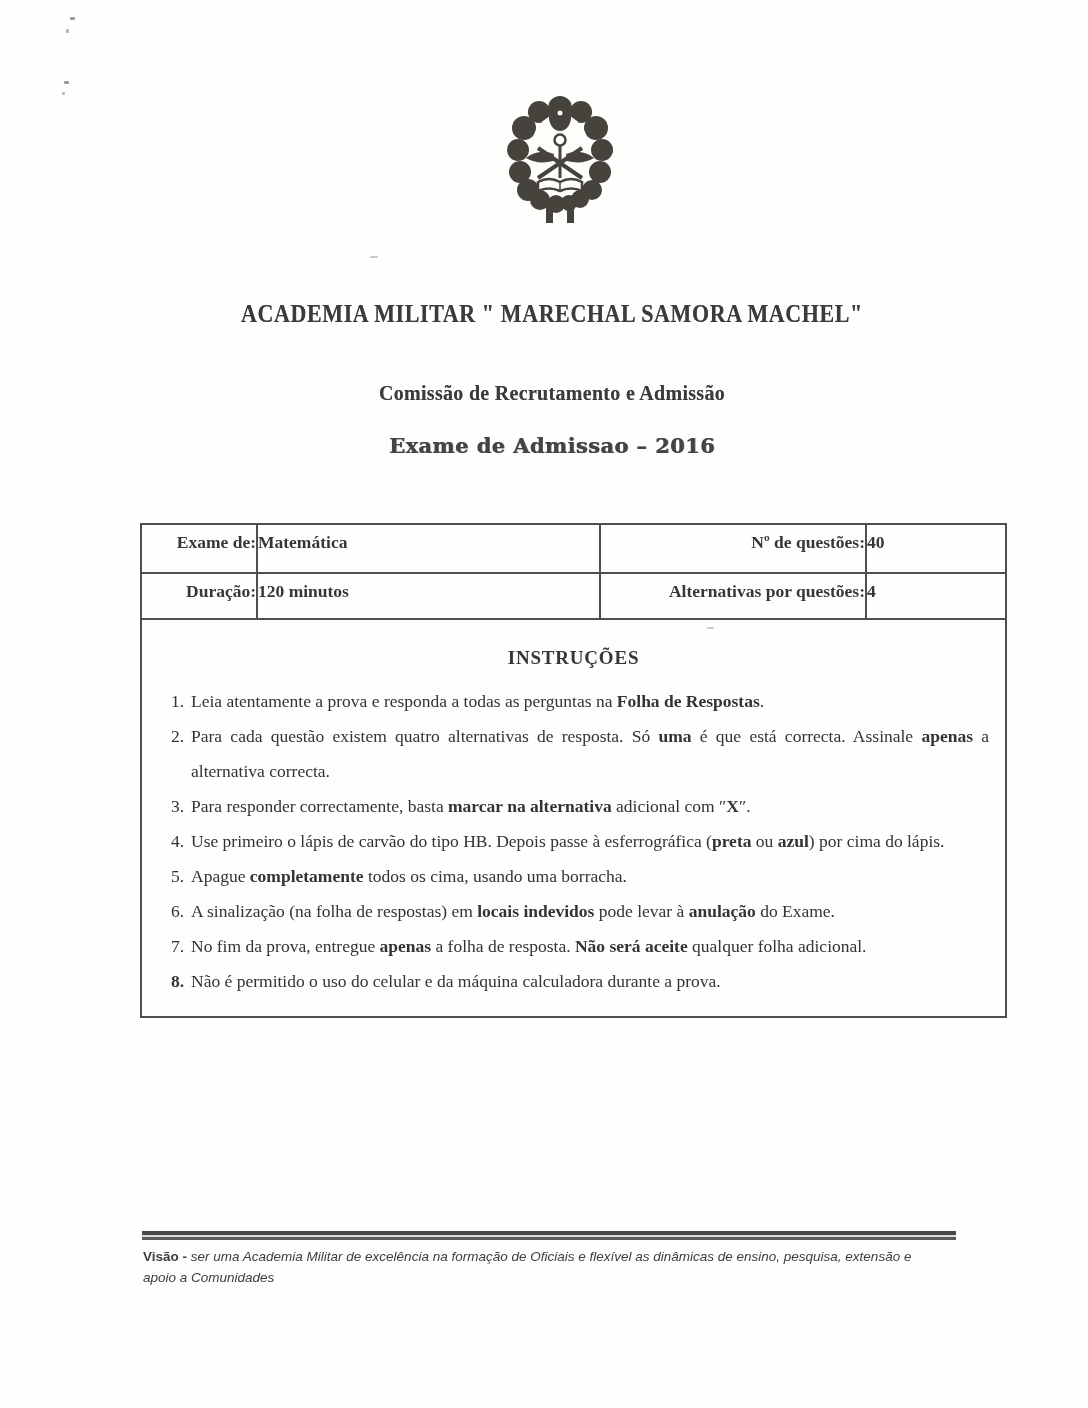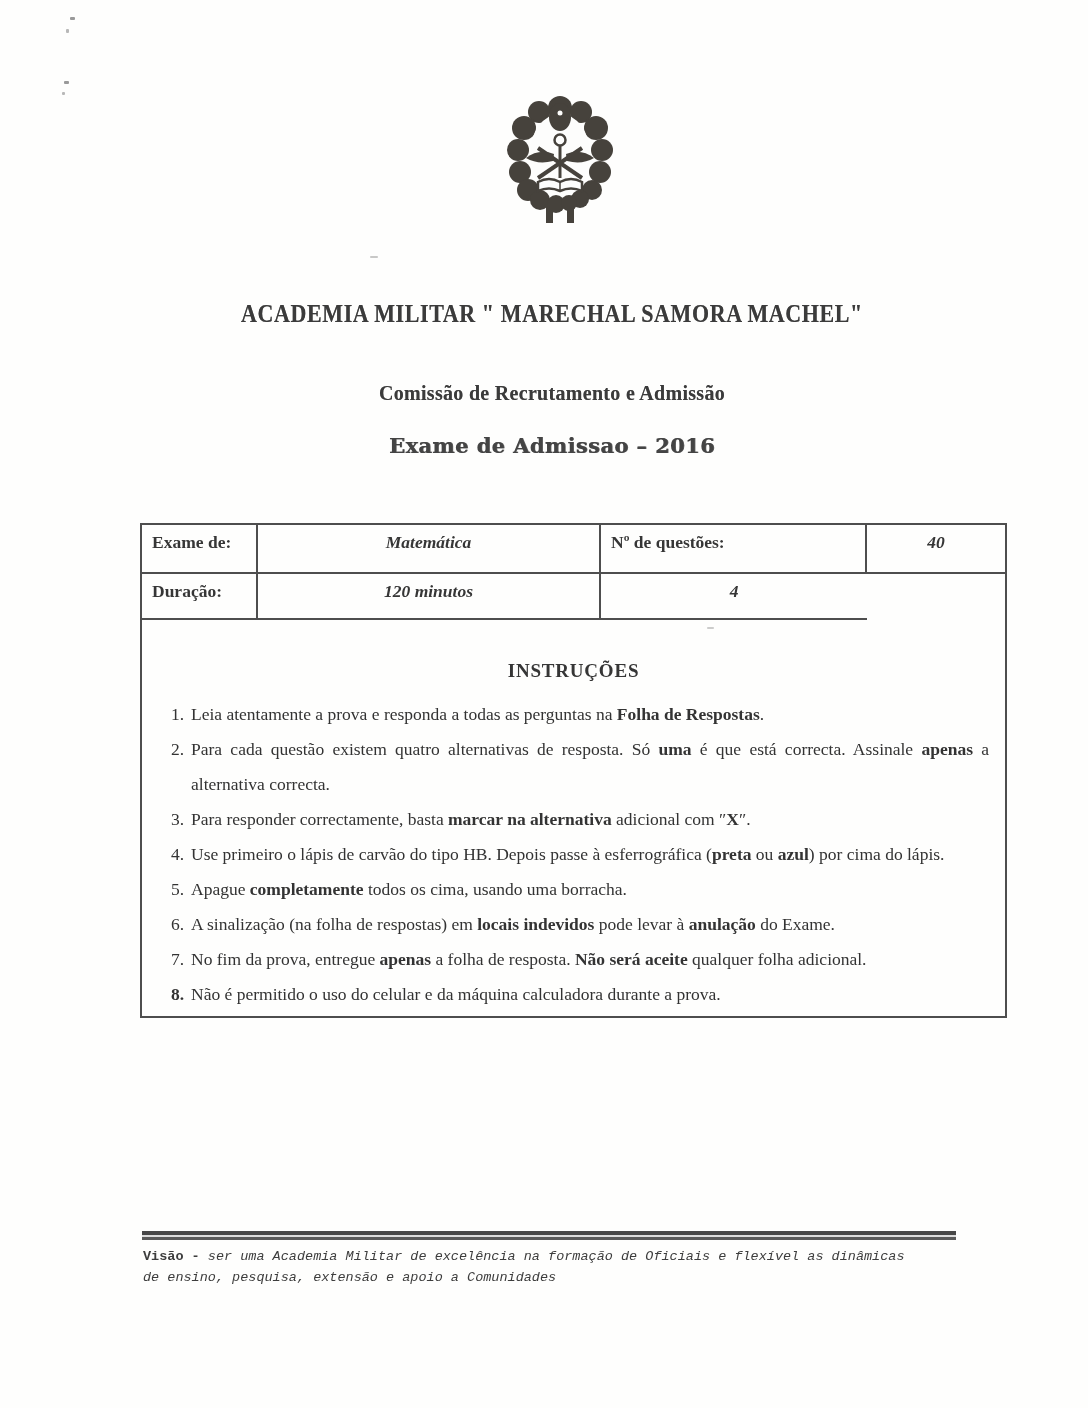--- a/index.html
+++ b/index.html
@@ -40,41 +40,41 @@
   .info-table{display:grid;grid-template-columns:116px 343px 266px 1fr;}
   .cell{
     border-right:2px solid #4e4e4e;border-bottom:2px solid #4e4e4e;
     box-sizing:border-box;
     font-weight:bold;font-size:17.5px;color:#363636;
     padding-top:7px;
   }
   .cell.r1{height:49px;}
   .cell.r2{height:46px;}
   .cell.last{border-right:none;}
-  .cell.label{padding-left:10px;}
-  .cell.center{text-align:center;font-style:italic;}
+  .cell.label{padding-left:0;text-align:right;}
+  .cell.center{}
   
   .instructions-title{
-    margin-top:40px;text-align:center;
+    margin-top:27px;text-align:center;
     font-weight:bold;font-size:19px;letter-spacing:0.8px;color:#363636;
   }
   .instructions-list{margin:15px 8px 0 20px;}
   .item{display:flex;font-size:17.5px;line-height:35px;color:#333;}
   .item .num{flex:none;width:22px;text-align:right;}
   .item .txt{flex:1;margin-left:7px;padding-right:8px;text-align:justify;}
   .seg-b{font-weight:bold;}
   .seg-i{font-style:italic;}
   
   .footer-rule{
     left:142px;top:1231px;width:814px;height:9px;
     background:linear-gradient(to bottom,#474747 0 44%,#dcdcdc 44% 64%,#5a5a5a 64% 100%);
   }
   .footer-text{
     left:143px;top:1247px;width:772px;
-    font-family:Liberation Mono, monospace;
+    font-family:Liberation Sans, sans-serif;
     font-size:13.5px;line-height:1.55;color:#3d3d3d;
   }
   
   .speck{position:absolute;background:#9a9a9a;border-radius:1px;}
 </style>
 </head>
 <body>
 
 <div class="speck" style="left:70px;top:17px;width:5px;height:3px;"></div>
 <div class="speck" style="left:66px;top:29px;width:3px;height:4px;opacity:.7;"></div>
@@ -131,20 +131,21 @@
 <div class="abs main-box">
 
   <div class="info-table">
     <div class="cell r1 label">Exame de:</div>
     <div class="cell r1 center">Matemática</div>
     <div class="cell r1 label">Nº de questões:</div>
     <div class="cell r1 center last">40</div>
 
     <div class="cell r2 label">Duração:</div>
     <div class="cell r2 center">120 minutos</div>
+    <div class="cell r2 label">Alternativas por questões:</div>
     <div class="cell r2 center last">4</div>
   </div>
 
   <div class="instructions-title">INSTRUÇÕES</div>
 
   <div class="instructions-list">
     <div class="item">
       <span class="num"><span>1.</span></span>
       <div class="txt"><span>Leia atentamente a prova e responda a todas as perguntas na </span><span class="seg-b">Folha de Respostas</span><span>.</span></div>
     </div>

